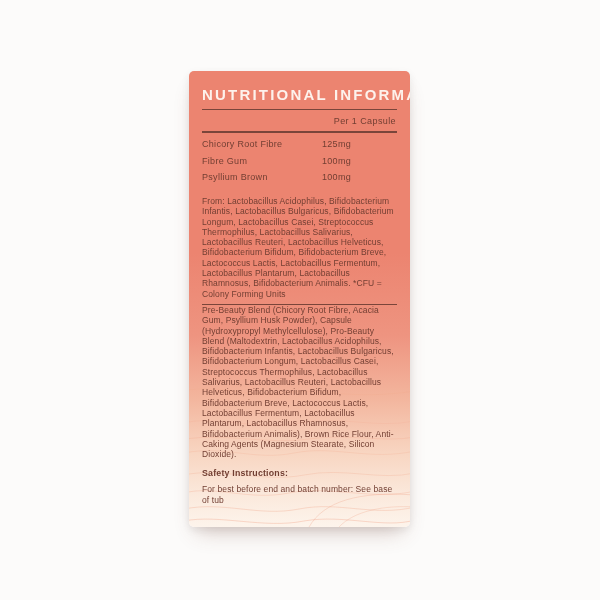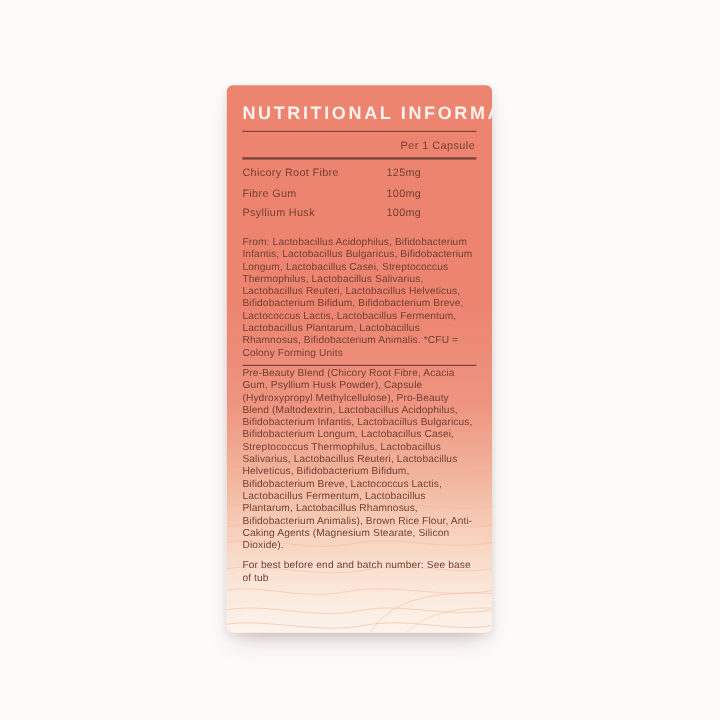--- a/index.html
+++ b/index.html
@@ -121,29 +121,30 @@
     <div class="nutri-table">
       <div class="nutri-row">
         <span>Chicory Root Fibre</span>
         <span>125mg</span>
       </div>
       <div class="nutri-row">
         <span>Fibre Gum</span>
         <span>100mg</span>
       </div>
       <div class="nutri-row">
-        <span>Psyllium Husk</span>
+        <span>Psyllium Brown</span>
         <span>100mg</span>
       </div>
     </div>
 
     <div class="para">From: Lactobacillus Acidophilus, Bifidobacterium Infantis, Lactobacillus Bulgaricus, Bifidobacterium Longum, Lactobacillus Casei, Streptococcus Thermophilus, Lactobacillus Salivarius, Lactobacillus Reuteri, Lactobacillus Helveticus, Bifidobacterium Bifidum, Bifidobacterium Breve, Lactococcus Lactis, Lactobacillus Fermentum, Lactobacillus Plantarum, Lactobacillus Rhamnosus, Bifidobacterium Animalis. *CFU = Colony Forming Units</div>
 
 
     <div class="rule-ing"></div>
 
     <div class="para ingredients-text">Pre-Beauty Blend (Chicory Root Fibre, Acacia Gum, Psyllium Husk Powder), Capsule (Hydroxypropyl Methylcellulose), Pro-Beauty Blend (Maltodextrin, Lactobacillus Acidophilus, Bifidobacterium Infantis, Lactobacillus Bulgaricus, Bifidobacterium Longum, Lactobacillus Casei, Streptococcus Thermophilus, Lactobacillus Salivarius, Lactobacillus Reuteri, Lactobacillus Helveticus, Bifidobacterium Bifidum, Bifidobacterium Breve, Lactococcus Lactis, Lactobacillus Fermentum, Lactobacillus Plantarum, Lactobacillus Rhamnosus, Bifidobacterium Animalis), Brown Rice Flour, Anti-Caking Agents (Magnesium Stearate, Silicon Dioxide).</div>
 
+    <div class="safety-title">Safety Instructions:</div>
 
     <div class="para safety-line">For best before end and batch number: See base of tub</div>
 
   </div>
 </div>
 
 </body></html>

